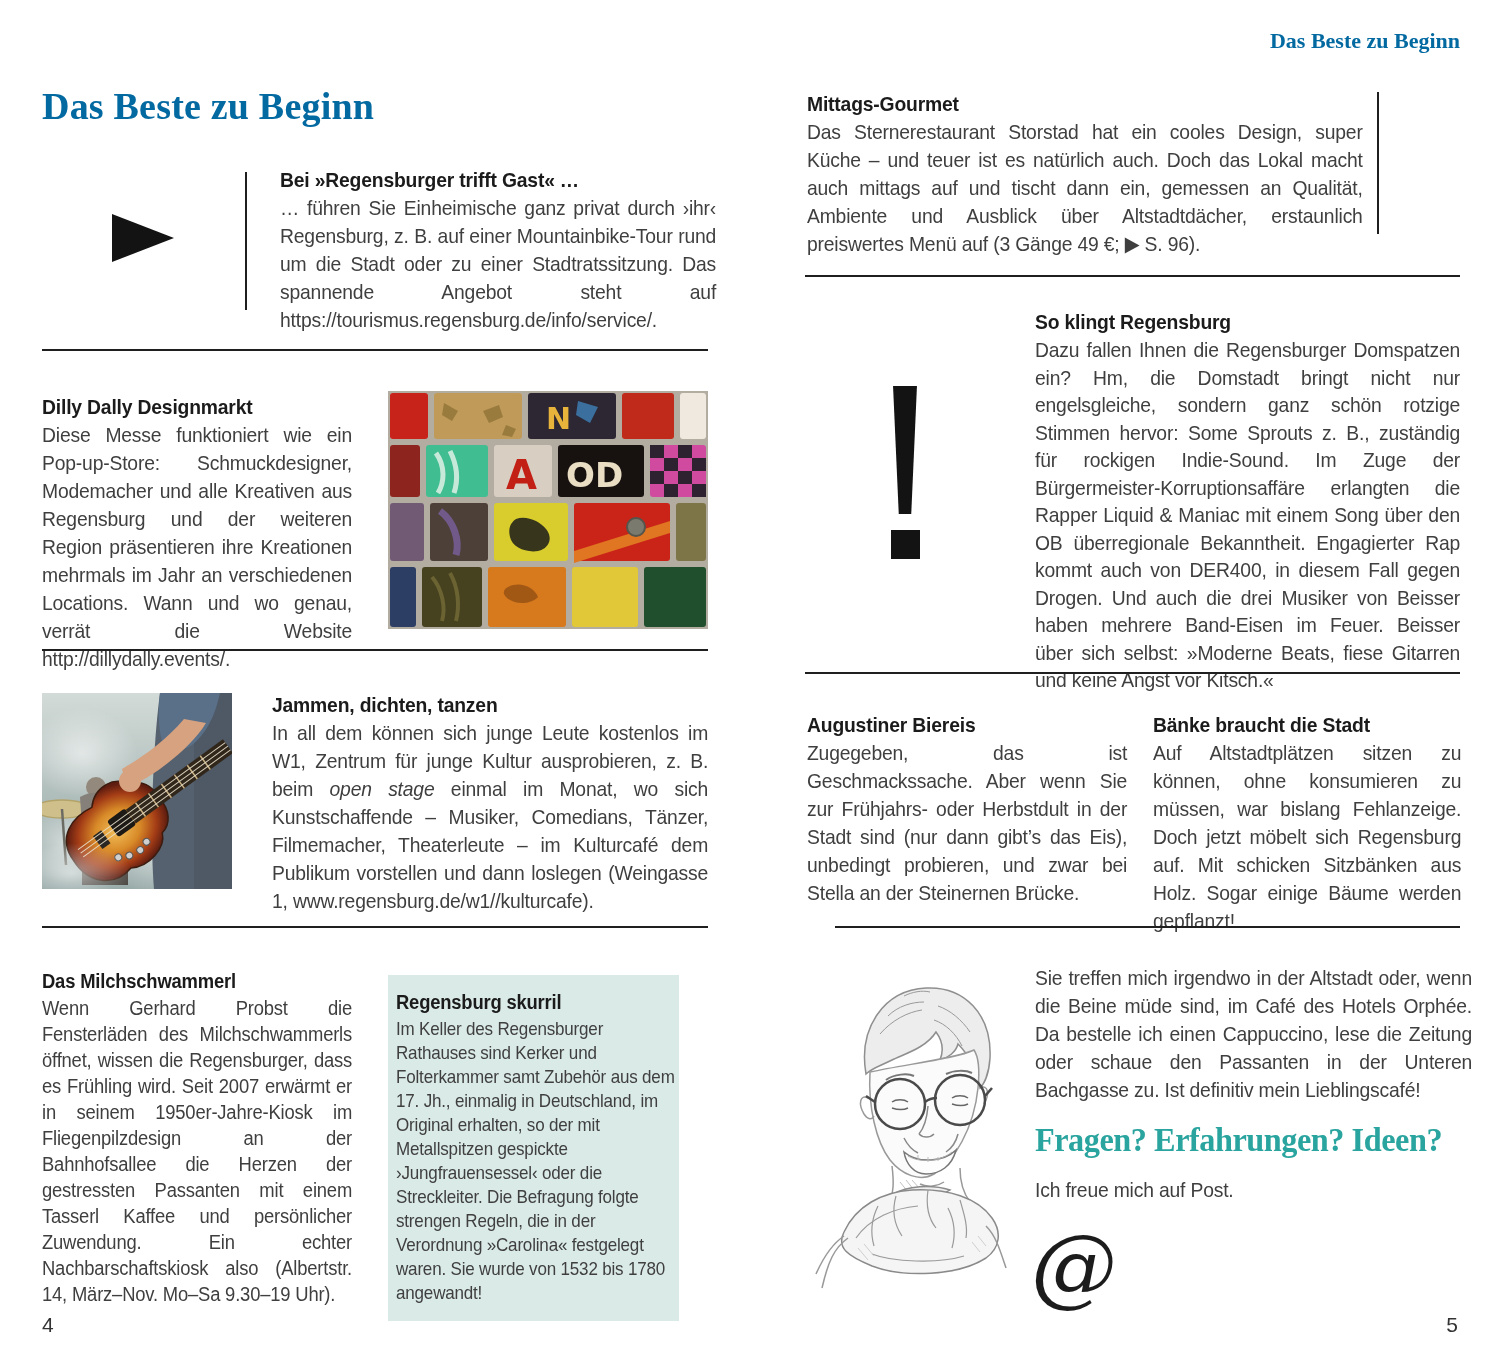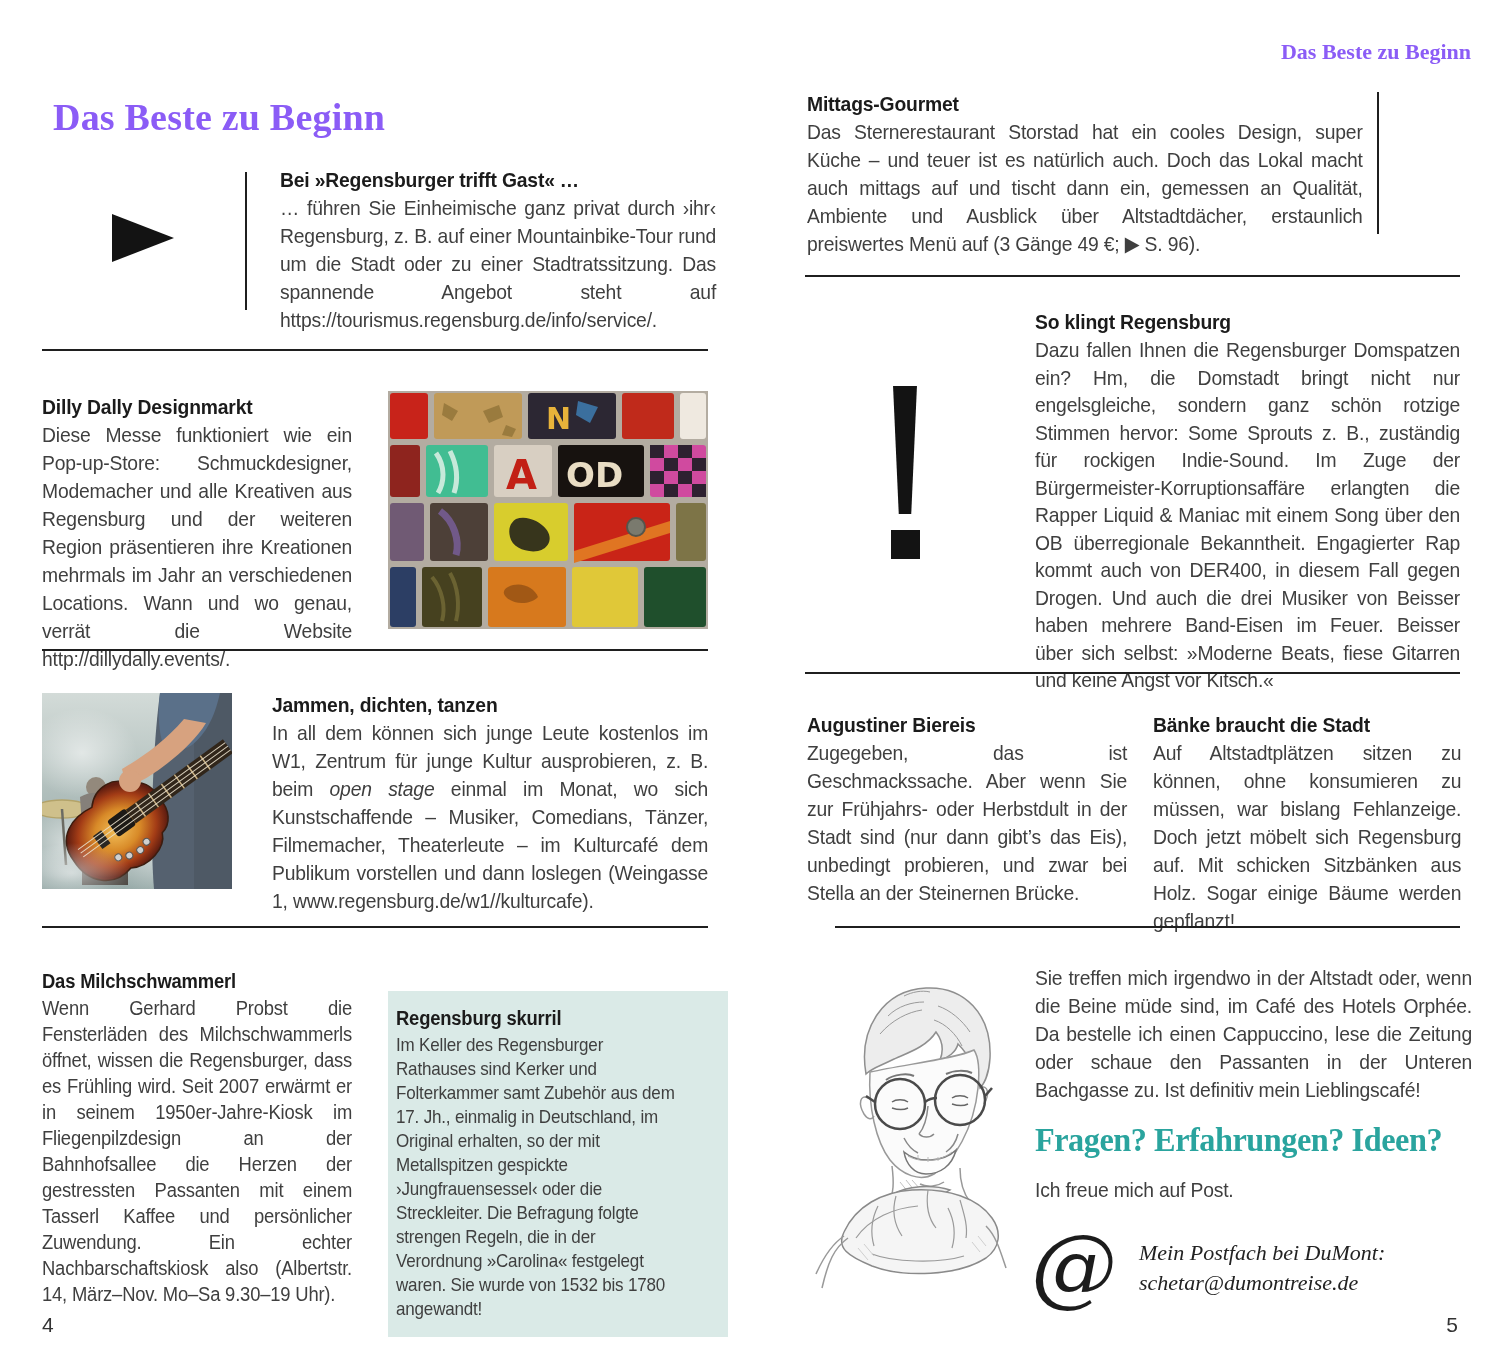--- a/index.html
+++ b/index.html
@@ -13,21 +13,21 @@
   #right-page{left:805px;width:655px;}
   .abs{position:absolute;}
   .rule-h{position:absolute;height:2px;background:#1f1f1f;}
   .rule-v{position:absolute;width:2px;background:#1f1f1f;}
   .cond{transform:scaleX(0.92);transform-origin:0 0;}
   .cond95{transform:scaleX(0.95);transform-origin:0 0;}
   .sec-head{font-weight:700;font-size:21px;line-height:28px;color:#1b1b1b;letter-spacing:-0.2px;margin:0;}
   .p{font-size:21px;line-height:28px;text-align:justify;letter-spacing:-0.2px;overflow-wrap:anywhere;margin:0;}
   .sec-head-sm{font-weight:700;font-size:20px;line-height:27px;color:#1b1b1b;letter-spacing:-0.2px;margin:0;}
   .p-sm{font-size:20px;line-height:26px;text-align:justify;letter-spacing:-0.2px;overflow-wrap:anywhere;margin:0;}
-  .serif-title{font-family:"Liberation Serif", serif;font-weight:700;color:#8b5cf6;margin:11px;}
+  .serif-title{font-family:"Liberation Serif", serif;font-weight:700;color:#0369a1;margin:0;}
   #lp-title{font-size:38px;letter-spacing:0.2px;}
   #rp-running-head{font-size:22px;text-align:right;width:100%;}
   .triangle{width:0;height:0;border-top:24px solid transparent;border-bottom:24px solid transparent;border-left:62px solid #131313;}
   .info-box{background:#daeae7;box-sizing:border-box;padding:14px 18px 16px 18px;}
   .box-head{font-weight:700;font-size:20px;line-height:26px;color:#1b1b1b;letter-spacing:-0.2px;margin:0 0 2px 0;}
   .box-p{font-size:18.5px;line-height:24px;letter-spacing:-0.2px;overflow-wrap:anywhere;margin:0;}
   .excl-bar{width:26px;height:128px;background:#131313;margin:0 auto;
     clip-path:polygon(4% 0,96% 0,74% 100%,26% 100%);}
   .excl-dot{width:29px;height:29px;background:#131313;margin:16px auto 0 auto;}
   .teal-head{font-family:"Liberation Serif", serif;font-size:34px;line-height:40px;color:#2aa49e;margin:0;letter-spacing:-0.5px;white-space:nowrap;}
@@ -183,21 +183,21 @@
     </div>
   </div>
 
   <div class="rule-h" style="top:926px;left:0;width:666px;"></div>
 
   <div class="abs" style="top:966px;left:0;width:666px;">
     <div class="abs cond" style="left:0;top:2px;width:337px;">
       <h3 class="sec-head-sm">Das Milchschwammerl</h3>
       <p class="p-sm">Wenn Gerhard Probst die Fensterläden des Milchschwammerls öffnet, wissen die Regensburger, dass es Frühling wird. Seit 2007 erwärmt er in seinem 1950er-Jahre-Kiosk im Fliegenpilzdesign an der Bahnhofsallee die Herzen der gestressten Passanten mit einem Tasserl Kaffee und persönlicher Zuwendung. Ein echter Nachbarschaftskiosk also (Albertstr. 14, März–Nov. Mo–Sa 9.30–19 Uhr).</p>
     </div>
-    <div class="abs info-box" style="left:346px;top:25px;width:340px;padding-left:8px;">
+    <div class="abs info-box" style="left:346px;top:9px;width:291px;padding-left:8px;">
       <div class="cond" style="width:309px;">
         <h3 class="box-head">Regensburg skurril</h3>
         <p class="box-p">Im Keller des Regensburger Rathauses sind Kerker und Folterkammer samt Zubehör aus dem 17. Jh., einmalig in Deutschland, im Original erhalten, so der mit Metallspitzen gespickte ›Jungfrauensessel‹ oder die Streckleiter. Die Befragung folgte strengen Regeln, die in der Verordnung »Carolina« festgelegt waren. Sie wurde von 1532 bis 1780 angewandt!</p>
       </div>
     </div>
   </div>
 
   <div class="abs pagenum" style="top:1313px;left:0;">4</div>
 </div>
 
@@ -315,20 +315,16 @@
 
   <div class="abs cond" style="left:230px;top:964px;width:475px;">
     <p class="p">Sie treffen mich irgendwo in der Altstadt oder, wenn die Beine müde sind, im Café des Hotels Orphée. Da bestelle ich einen Cappuccino, lese die Zeitung oder schaue den Passanten in der Unteren Bachgasse zu. Ist definitiv mein Lieblingscafé!</p>
   </div>
 
   <h2 class="teal-head abs cond95" style="left:230px;top:1120px;">Fragen? Erfahrungen? Ideen?</h2>
   <div class="abs cond" style="left:230px;top:1178px;width:462px;font-size:21px;letter-spacing:-0.2px;">Ich freue mich auf Post.</div>
 
   <div class="abs" style="left:226px;top:1228px;display:flex;align-items:flex-start;">
     <div class="at-glyph">@</div>
-    <div style="margin-left:22px;padding-top:10px;">
-      <div class="postfach">Mein Postfach bei DuMont:</div>
-      <div class="postfach">schetar@dumontreise.de</div>
-    </div>
   </div>
 
   <div class="abs pagenum" style="top:1313px;right:2px;">5</div>
 </div>
 
 </body></html>

